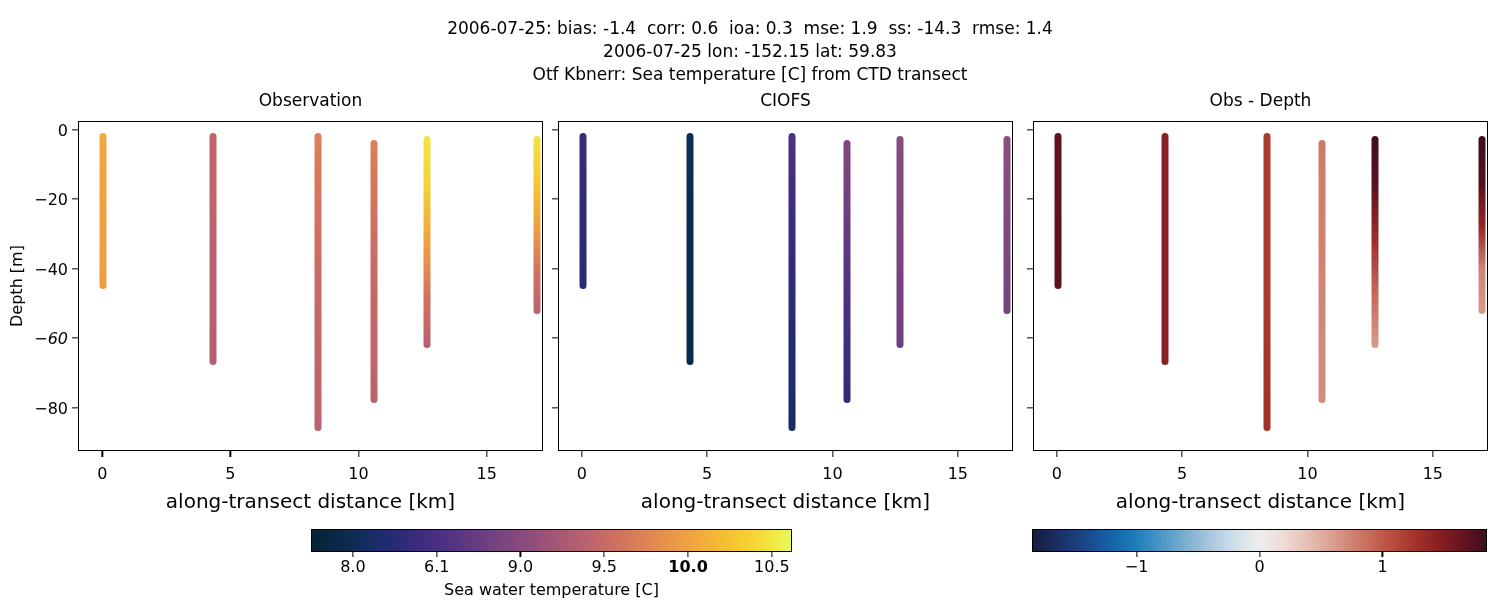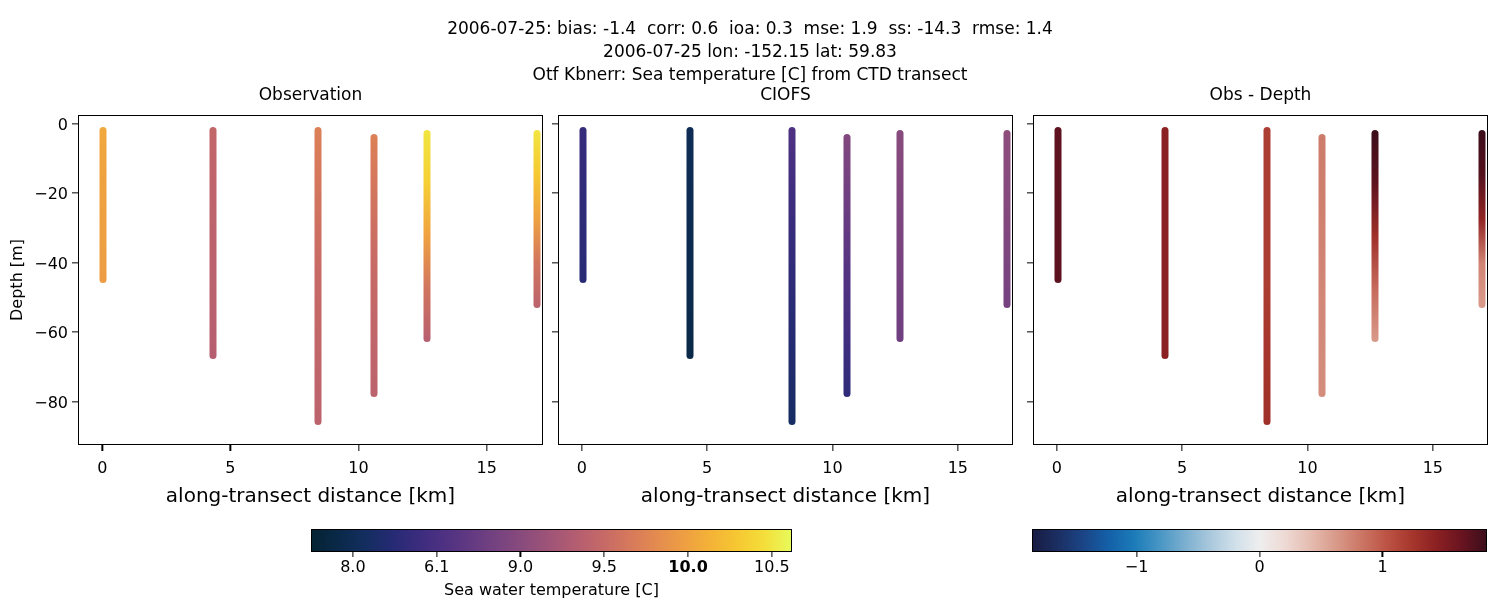--- a/index.html
+++ b/index.html
@@ -34,21 +34,21 @@
     color: #000;
     white-space: pre;
   }
   .suptitle.l1 { top: 6px; }
   .suptitle.l2 { top: 29px; }
   .suptitle.l3 { top: 52px; }
 
   
   .panel {
     position: absolute;
-    top: 104px;
+    top: 110px;
     height: 330px;
     border-radius: 20px;
   }
   .panel .axes-box {
     position: absolute;
     left: 0; top: 0;
     width: 100%;
     height: 100%;
     border: 1.3px solid #000000;
     box-sizing: border-box;
@@ -191,21 +191,21 @@
         <div class="xticklabel" style="left: 60.3306%;">10</div>
         <div class="xtick" style="left: 87.8788%;"></div>
         <div class="xticklabel" style="left: 87.8788%;">15</div>
         <div class="ytick" style="top: 2.63158%;"></div>
         <div class="yticklabel" style="top: 2.63158%;">0</div>
         <div class="ytick" style="top: 23.6842%;"></div>
         <div class="yticklabel" style="top: 23.6842%;">−20</div>
         <div class="ytick" style="top: 44.7368%;"></div>
         <div class="yticklabel" style="top: 44.7368%;">−40</div>
         <div class="ytick" style="top: 65.7895%;"></div>
-        <div class="yticklabel" style="top: 65.7895%;">−60</div>
+        <div class="yticklabel" style="top: 65.7895%; font-style: italic;">−60</div>
         <div class="ytick" style="top: 86.8421%;"></div>
         <div class="yticklabel" style="top: 86.8421%;">−80</div>
         <div class="xlabel">along-transect distance [km]</div>
         <div class="ylabel">Depth [m]</div>
       </div>
       <div class="panel" style="left: 558px; width: 455px;">
         <div class="panel-title">CIOFS</div>
         <div class="axes-box">
           <div class="profile" title="cast-1" style="left: 5.23416%; top: 3.47368%; height: 47.5789%; background: linear-gradient(rgb(54, 44, 123), rgb(51, 43, 122), rgb(47, 43, 120), rgb(44, 43, 119), rgb(40, 42, 116));"></div>
           <div class="profile" title="cast-2" style="left: 28.9256%; top: 3.47368%; height: 70.7368%; background: linear-gradient(rgb(15, 44, 85), rgb(14, 43, 83), rgb(12, 42, 79), rgb(11, 42, 76), rgb(10, 41, 72));"></div>

